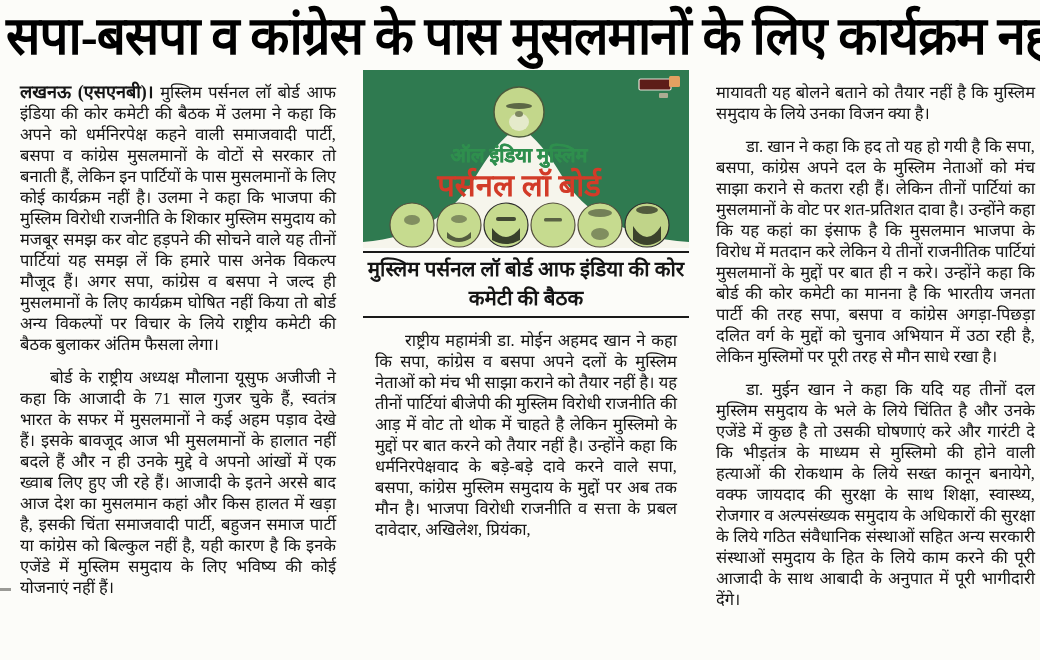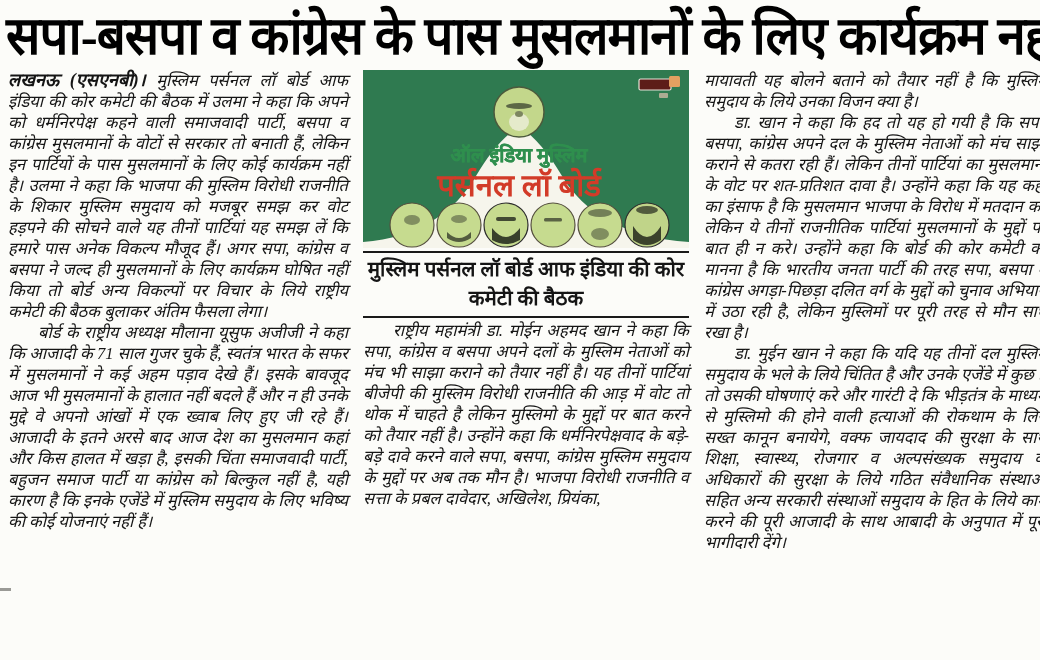--- a/index.html
+++ b/index.html
@@ -19,21 +19,21 @@
   }
   .cols{
     display:flex;gap:15px;
     padding:0 8px;margin-top:2px;
     align-items:flex-start;
   }
   .col{font-size:16.5px;line-height:21px;text-align:justify;}
   .col1{flex:0 0 340px;}
   .col2{flex:0 0 326px;}
   .col3{flex:0 0 343px;}
-  .col p{margin:0;font-style:italic;}
+  .col p{margin:12px;}
   .col p.indent{text-indent:30px;}
   .dateline{font-weight:bold;font-size:18px;}
   
   .figure{
     width:326px;height:178px;position:relative;display:block;
     background:#eab308;
   }
   .rule{border:none;border-top:2px solid #1a1a1a;margin:3px 0 2px 0;}
   .caption{
     font-weight:bold;font-size:20.5px;line-height:29px;

